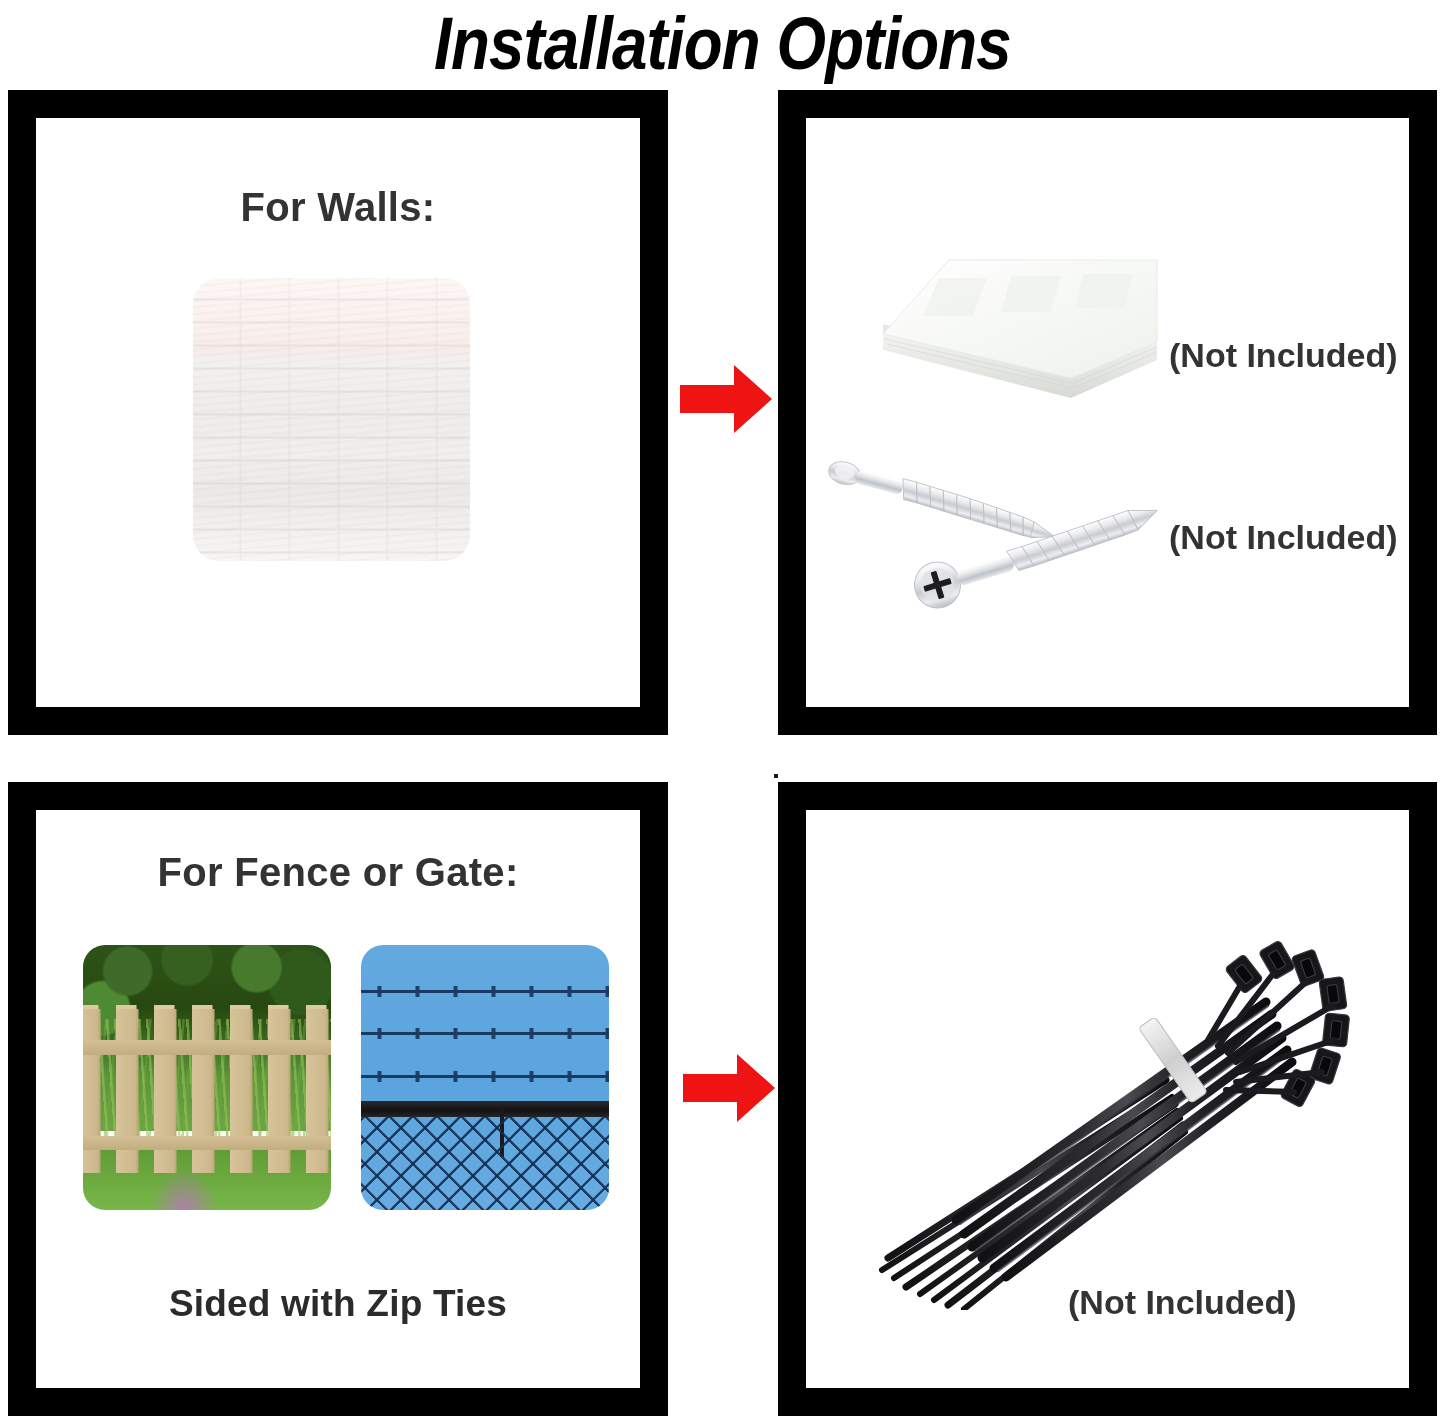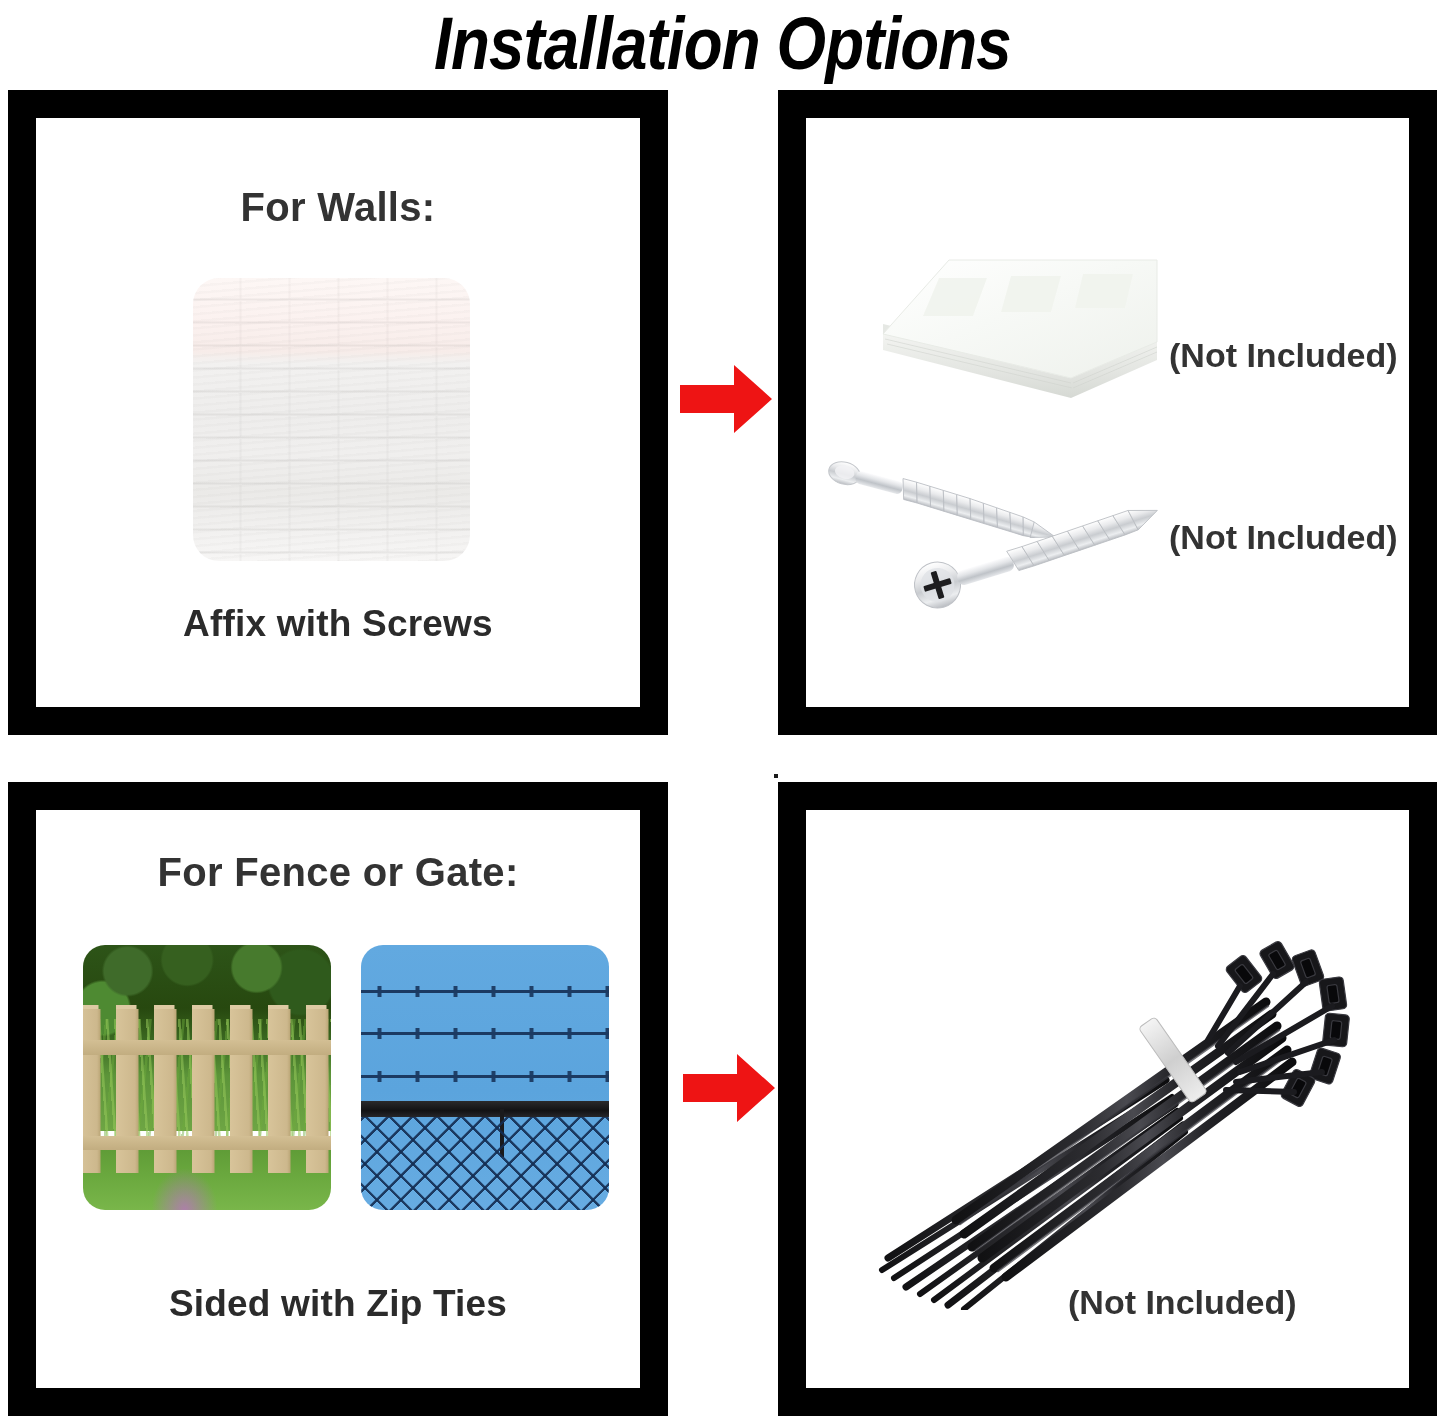--- a/index.html
+++ b/index.html
@@ -306,21 +306,20 @@
 
     <div class="panel-heading" id="walls-heading">For Walls:</div>
 
     <div id="wall-image">
       <div class="brick-rows"></div>
       <div class="brick-joints"></div>
       <div class="wall-grain"></div>
     </div>
 
     <div class="panel-caption" id="walls-caption">
-      <div>Affix with Screws</div>
     </div>
 
   </div>
 </div>
 
 <div class="arrow" id="arrow-walls">
   <svg viewBox="0 0 96 74" width="96" height="74" aria-hidden="true">
     <polygon points="2,23 56,23 56,3 94,37 56,71 56,51 2,51" fill="#ee1414"></polygon>
   </svg>
 </div>

